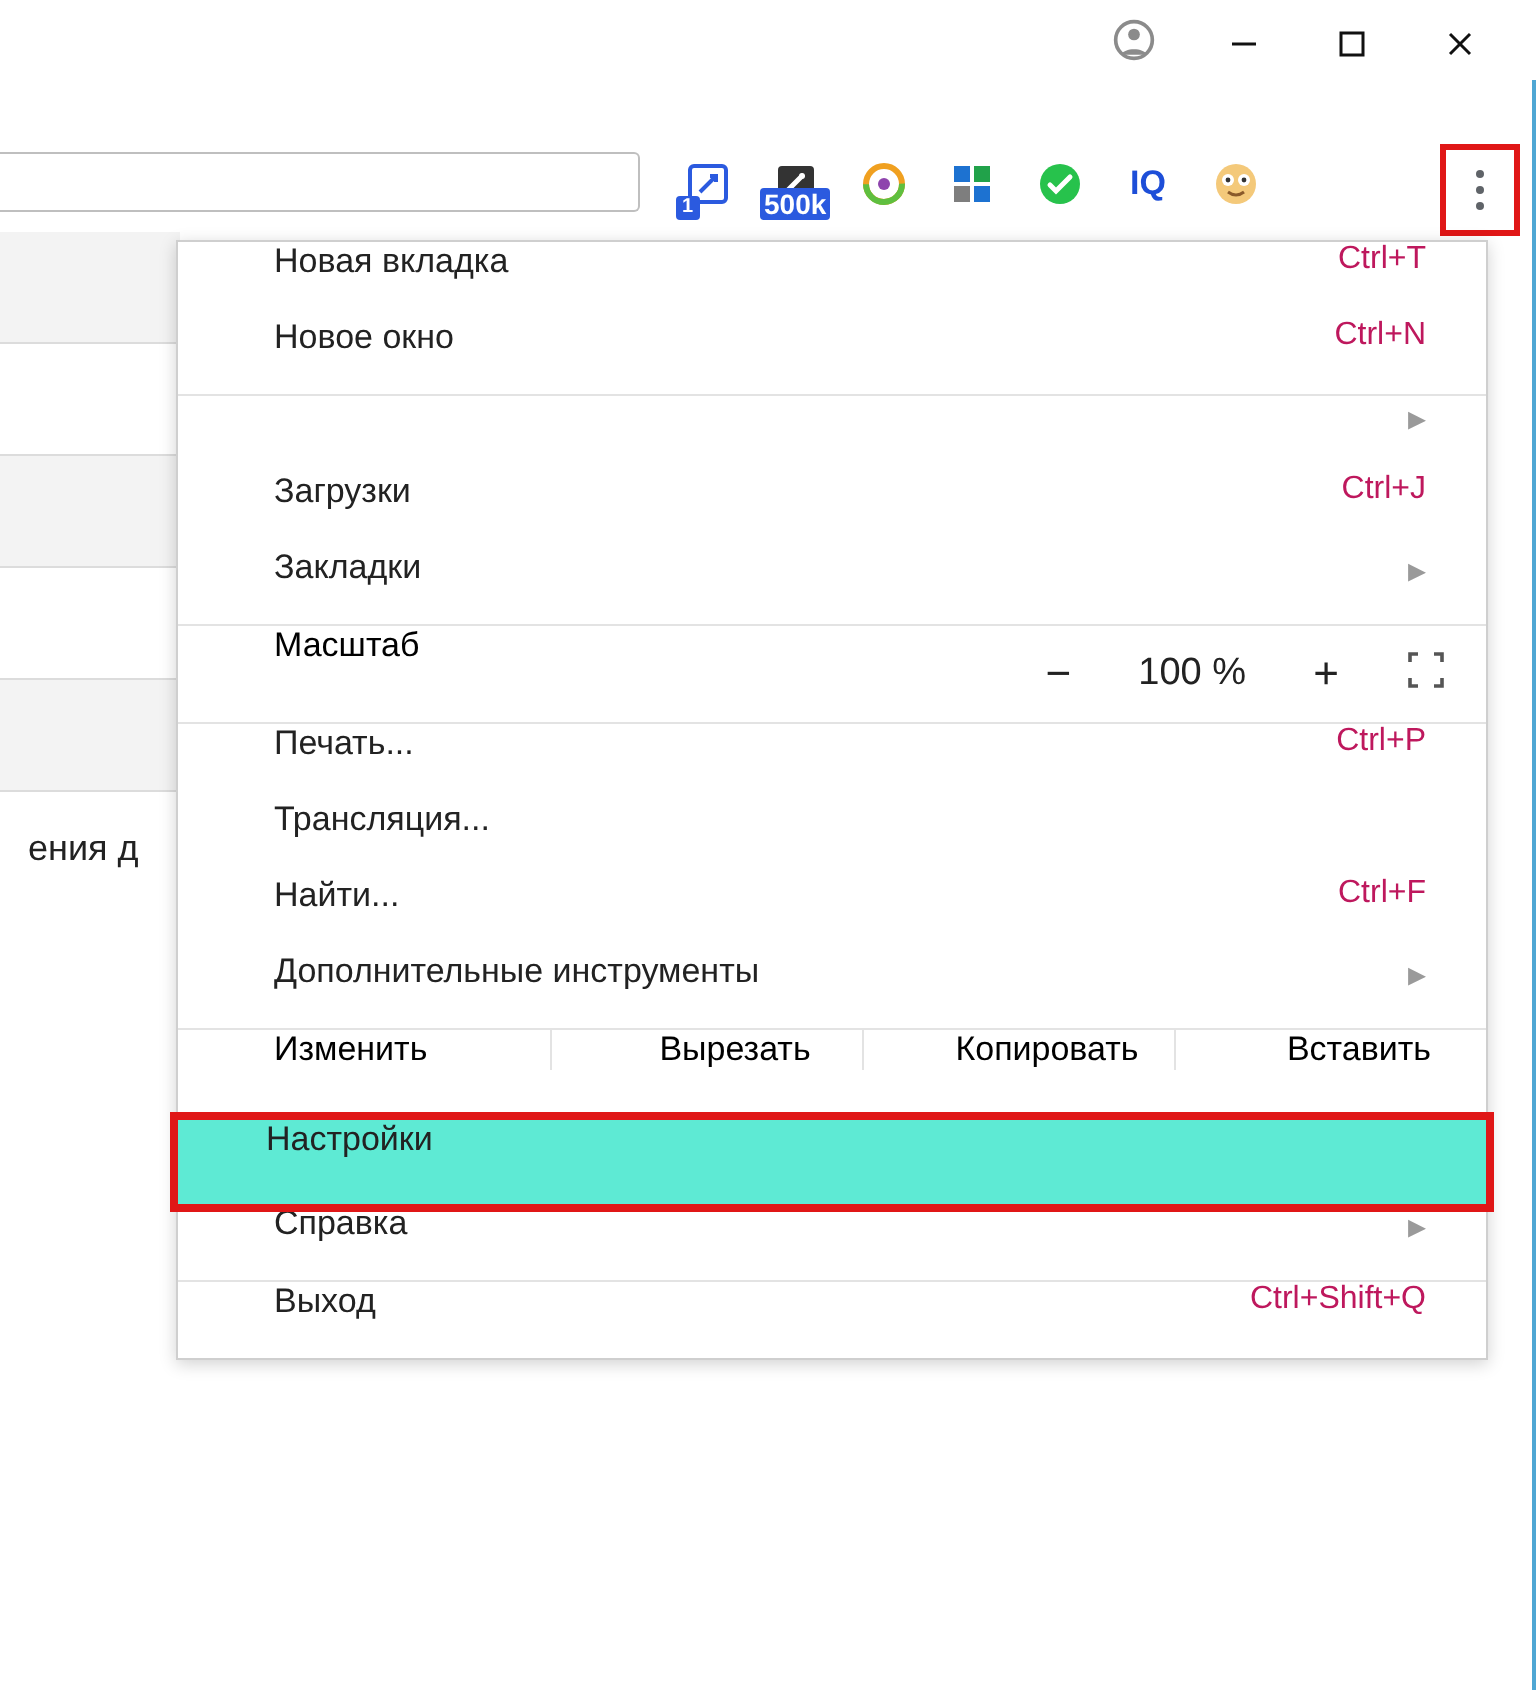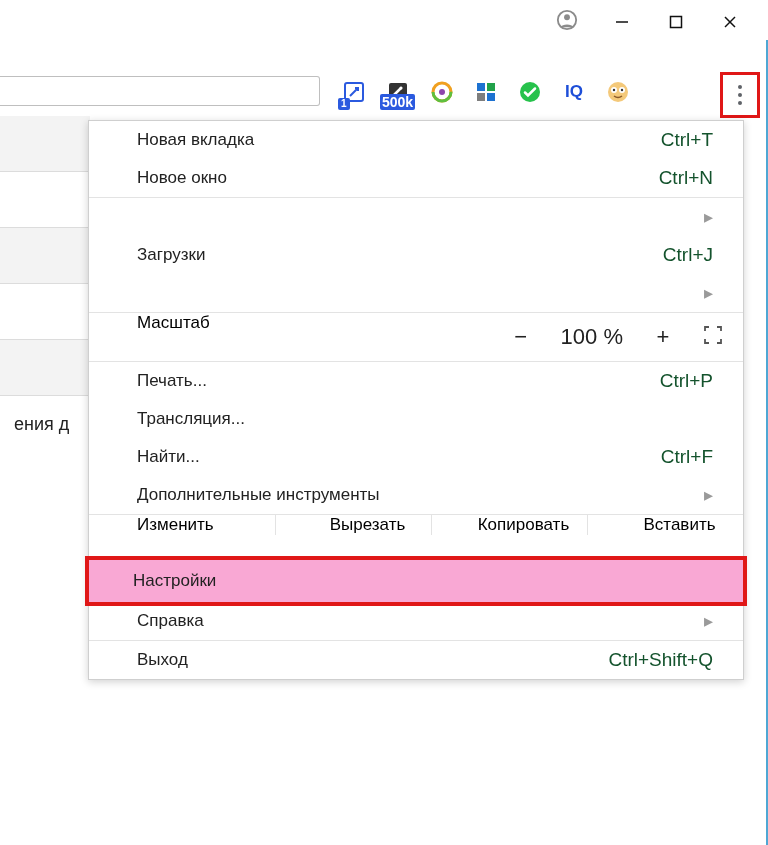--- a/index.html
+++ b/index.html
@@ -106,43 +106,43 @@
     top: 120px;
     left: 88px;
     width: 656px;
     background: #fff;
     border: 1px solid #cfcfcf;
     box-shadow: 0 2px 8px rgba(0,0,0,0.18);
   }
   .sep { height:1px; background:#e3e3e3; margin:0; }
   .mi {
     display:flex;
-    align-items:center;
+    align-items:flex-start;
     height: 38px;
     padding: 0 30px 0 48px;
     color:#222;
     font-size: 17px;
     cursor:pointer;
     position:relative;
   }
   .mi .label { flex:1; }
-  .mi .sc { color:#14532d; font-size:19px; margin-left:auto; }
+  .mi .sc { color:#be185d; font-size:16px; margin-left:auto; }
   .mi .sub { color:#9a9a9a; font-size:18px; margin-left:auto; }
   .mi.group1 { height: 38px; }
 
   .zoom-row {
     display:flex;
     height: 48px;
     padding-left:48px;
     font-size:17px;
   }
   .zoom-row .zlabel { flex:1; }
   .zoom-ctrl { display:flex; align-items:center; gap:28px; padding-right:20px; color:#222; }
   .zoom-ctrl .btn { width:24px; text-align:center; font-size:22px; color:#222; cursor:pointer; }
-  .zoom-ctrl .pct { font-size:22px; }
+  .zoom-ctrl .pct { font-size:19px; }
   .fullscreen-icon svg { width:20px; height:20px; }
 
   .edit-row {
     display:flex;
     height: 44px;
     align-items:flex-start;
   }
   .edit-row .lbl {
     width: 186px;
     display:flex; align-items:center;
@@ -156,21 +156,21 @@
     font-size:17px;
     cursor:pointer;
     padding-left:28px;
   }
 
   .mi.highlight {
     border: 4px solid #e01717;
     margin: -4px -4px -4px -4px;
     padding-left: 44px;
     padding-right: 26px;
-    background: #f9a8d4;
+    background: #5eead4;
     height: 50px;
     z-index: 2;
   }
 
   
   .right-edge { position:absolute; top:40px; right:0; width:2px; height:805px; background:#4fa7d4; }
 </style>
 </head>
 <body>
 
@@ -298,20 +298,21 @@
   </div>
   <div class="sep"></div>
   <div class="mi">
     <span class="sub">▸</span>
   </div>
   <div class="mi">
     <span class="label">Загрузки</span>
     <span class="sc">Ctrl+J</span>
   </div>
   <div class="mi">
+    <span class="label">Закладки</span>
     <span class="sub">▸</span>
   </div>
   <div class="sep"></div>
   <div class="zoom-row">
     <span class="zlabel">Масштаб</span>
     <div class="zoom-ctrl">
       <span class="btn">−</span>
       <span class="pct">100 %</span>
       <span class="btn">+</span>
       <span class="fullscreen-icon">

